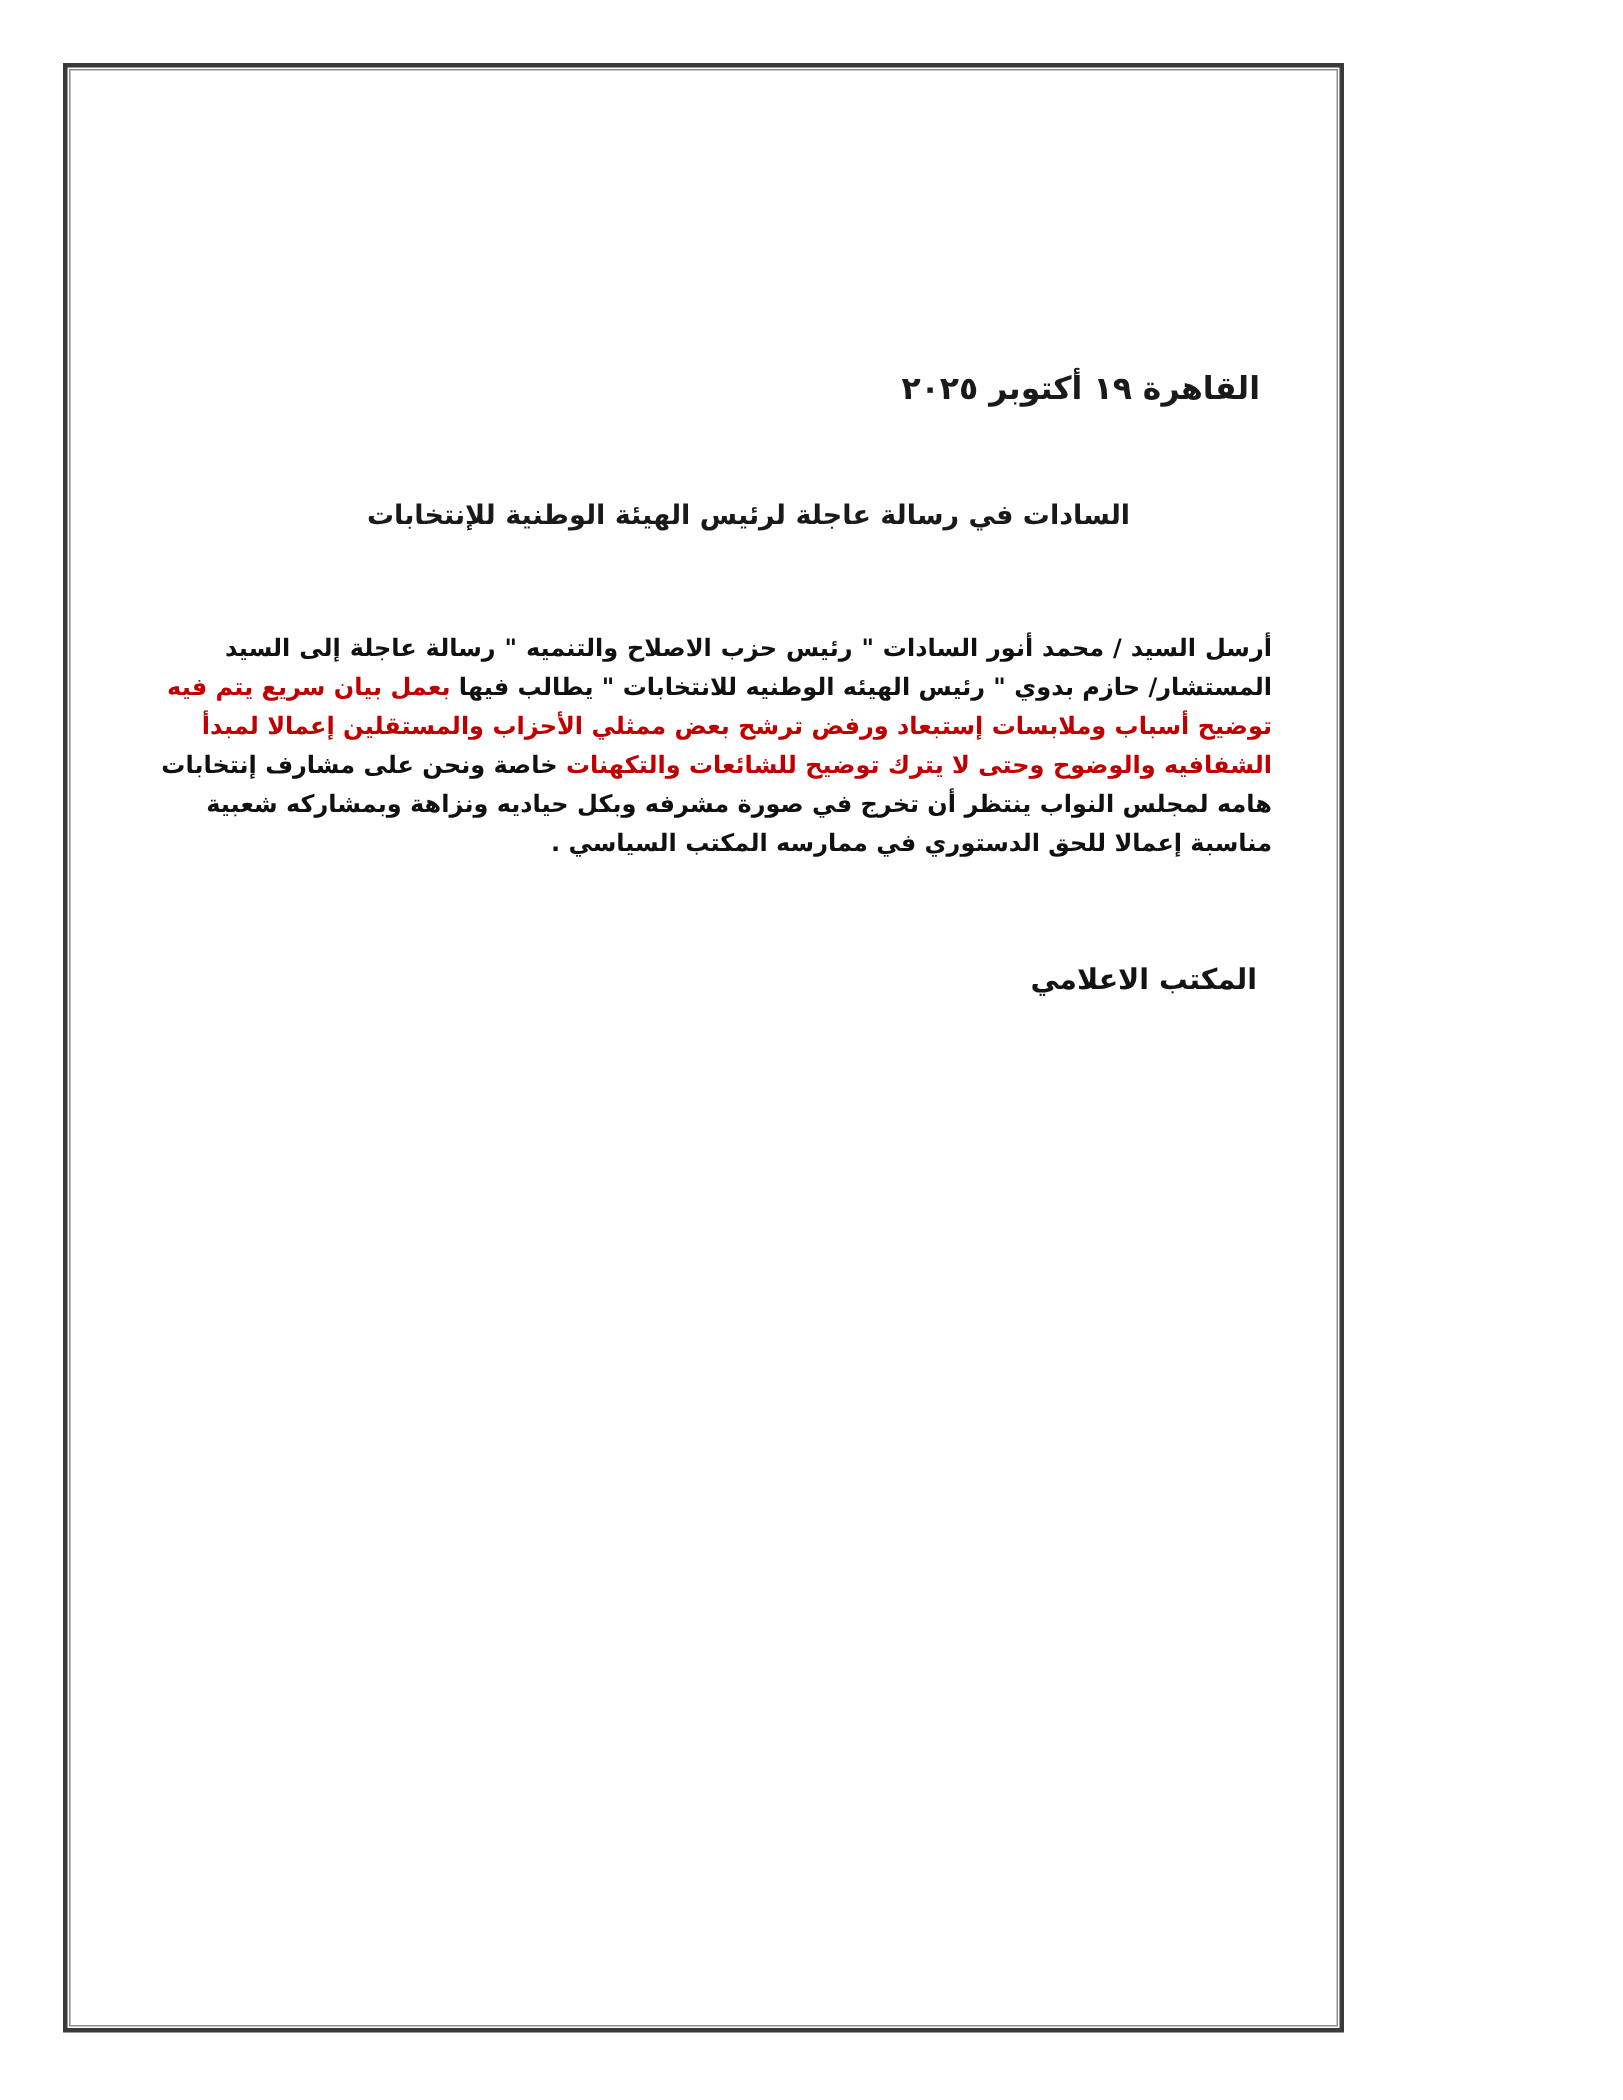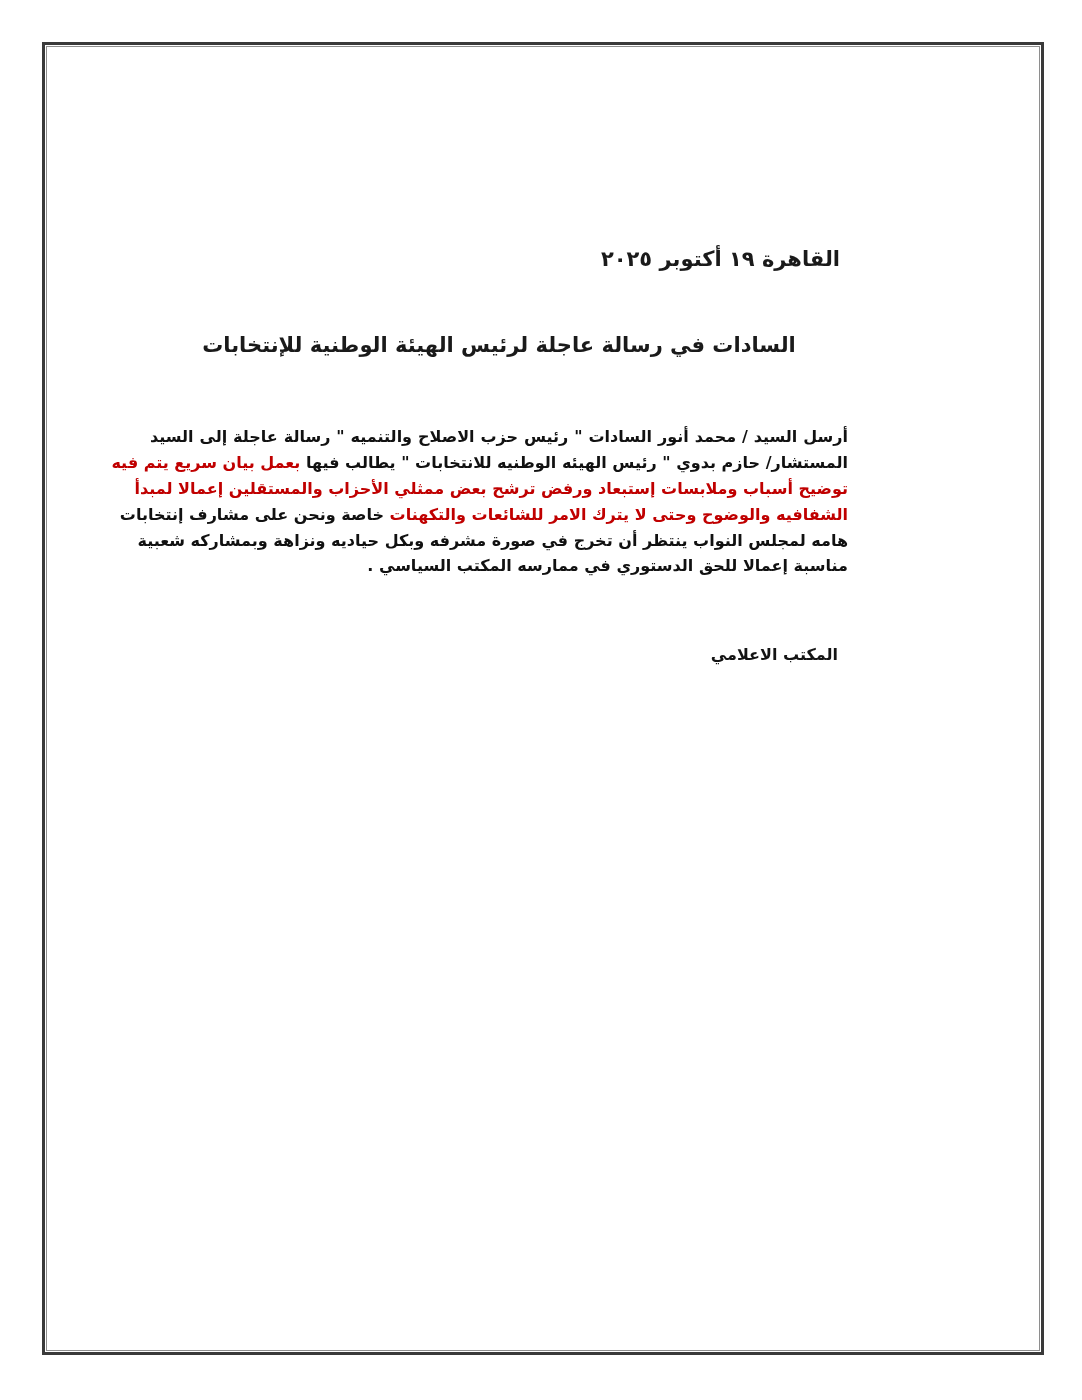--- a/index.html
+++ b/index.html
@@ -15,21 +15,21 @@
     position: relative;
     font-family: "DejaVu Sans", "Liberation Sans", sans-serif;
     overflow: hidden;
   }
 
   
   .page-frame {
     position: absolute;
     left: 42px;
     top: 42px;
-    width: 1002px;
+    width: 854px;
     height: 1313px;
     box-sizing: border-box;
     border: 3px solid #3a3a3a;
     background: #ffffff;
   }
   .page-frame::before {
     content: "";
     position: absolute;
     left: 1px;
     top: 1px;
@@ -53,21 +53,21 @@
     font-size: 21px;
     font-weight: bold;
     color: #1a1a1a;
     letter-spacing: 0.2px;
     margin: 0 0 56px 0;
     padding-right: 8px;
     line-height: 1.4;
   }
 
   .headline {
-    font-size: 21px;
+    font-size: 18px;
     font-weight: bold;
     color: #1a1a1a;
     text-align: center;
     margin: 0 0 62px 0;
     line-height: 1.5;
   }
 
   .lead-paragraph {
     font-size: 16px;
     font-weight: bold;
@@ -87,21 +87,21 @@
   .lead-paragraph .ln.last {
     text-align-last: right;
   }
 
   .accent {
     color: #C00000;
   }
 
   .signature {
     margin-top: 60px;
-    font-size: 16px;
+    font-size: 19px;
     font-weight: bold;
     color: #141414;
     line-height: 1.95;
     padding-right: 10px;
   }
   .signature .sig-line {
     display: block;
   }
 </style>
 </head>
@@ -123,21 +123,21 @@
 
       <span class="ln">
         <span>المستشار/  حازم بدوي " رئيس الهيئه الوطنيه للانتخابات " يطالب فيها </span><span class="accent">بعمل بيان سريع يتم فيه</span>
       </span>
 
       <span class="ln">
         <span class="accent">توضيح أسباب وملابسات إستبعاد ورفض ترشح بعض ممثلي الأحزاب والمستقلين إعمالا لمبدأ</span>
       </span>
 
       <span class="ln">
-        <span class="accent">الشفافيه والوضوح وحتى لا يترك الامر للشائعات والتكهنات</span><span> خاصة ونحن على مشارف إنتخابات</span>
+        <span class="accent">الشفافيه والوضوح وحتى لا يترك توضيح للشائعات والتكهنات</span><span> خاصة ونحن على مشارف إنتخابات</span>
       </span>
 
       <span class="ln">
         <span>هامه لمجلس النواب ينتظر أن تخرج في صورة مشرفه وبكل حياديه ونزاهة وبمشاركه شعبية</span>
       </span>
 
       <span class="ln last">
         <span>مناسبة إعمالا للحق الدستوري في ممارسه المكتب السياسي .</span>
       </span>
 

